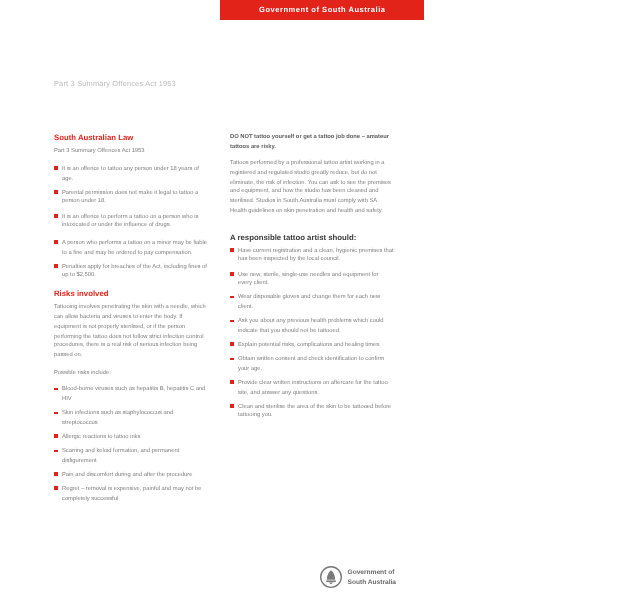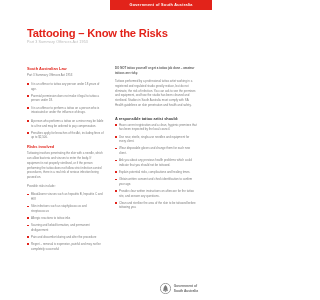--- a/index.html
+++ b/index.html
@@ -107,21 +107,20 @@
 </style>
 </head>
 <body>
 
 <div class="page">
 
   <div class="gov-banner">
     <span class="gov-banner-text">Government of South Australia</span>
   </div>
 
-  <div class="title">Tattooing – Know the Risks</div>
   <div class="subtitle">Part 3 Summary Offences Act 1953</div>
 
   <div class="col col-left">
     <h2 class="sec">South Australian Law</h2>
     <p class="para">Part 3 Summary Offences Act 1953</p>
     <ul class="bullets">
       <li>It is an offence to tattoo any person under 18 years of age.</li>
       <li>Parental permission does not make it legal to tattoo a person under 18.</li>
       <li>It is an offence to perform a tattoo on a person who is intoxicated or under the influence of drugs.</li>
     </ul>

